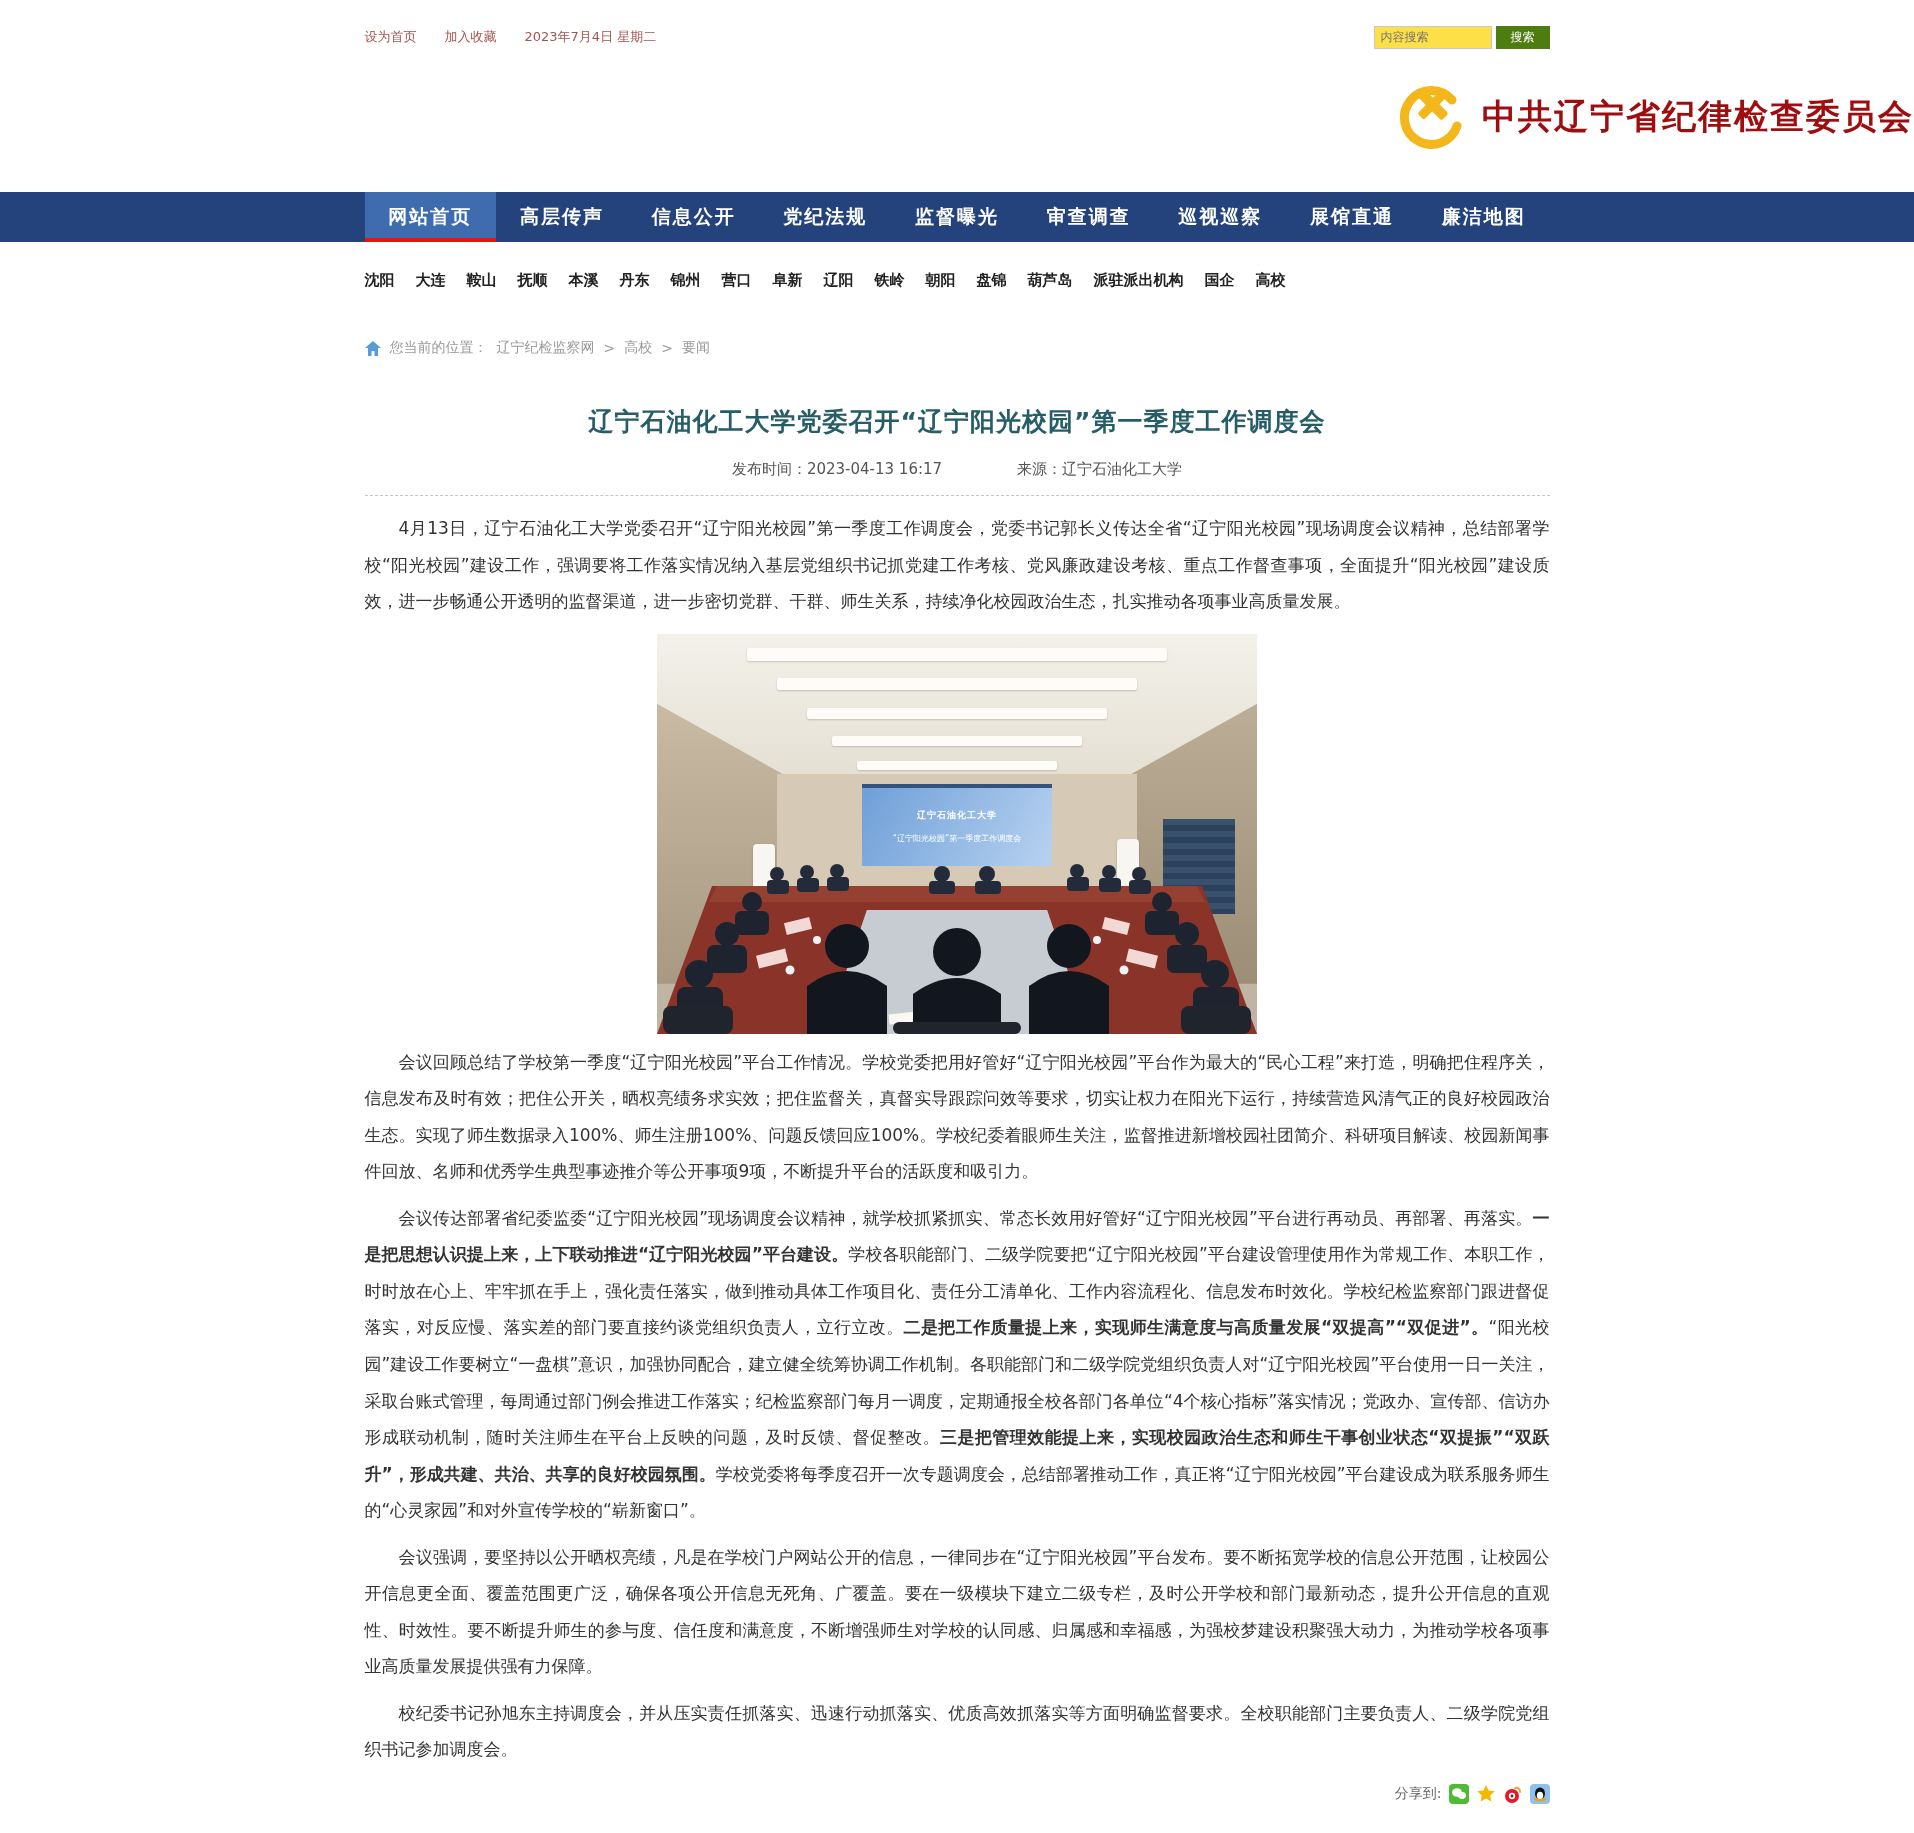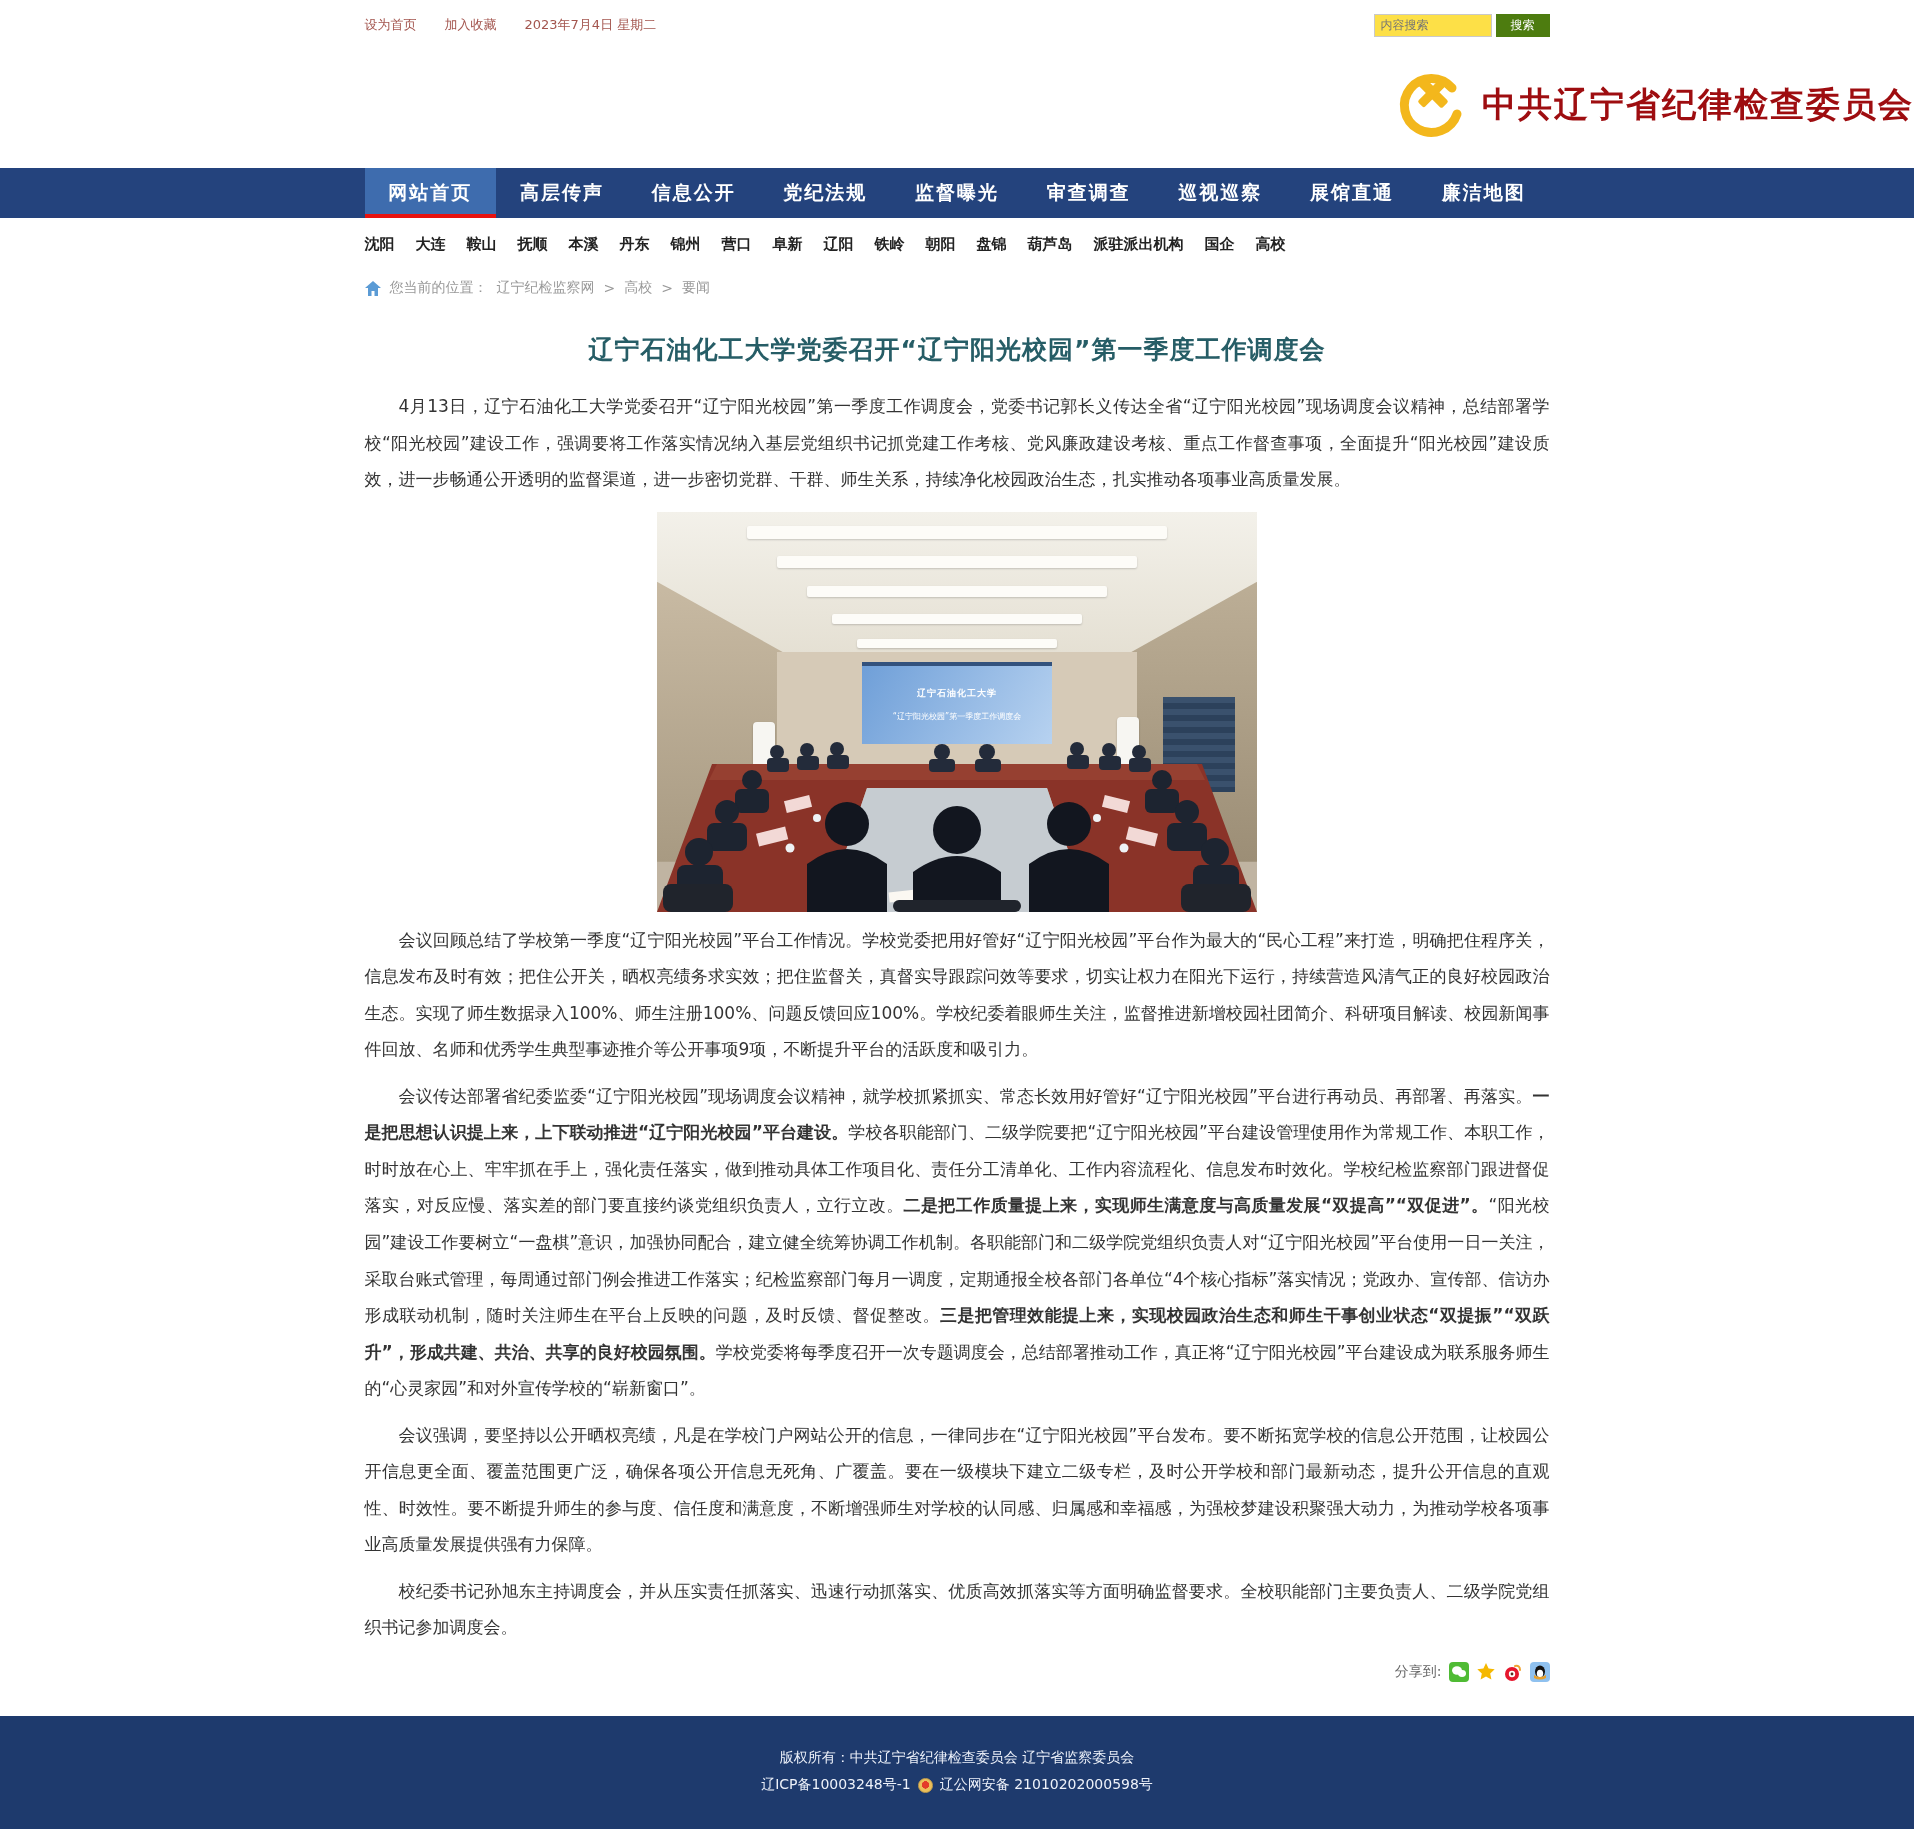--- a/index.html
+++ b/index.html
@@ -2,21 +2,21 @@
 <html><head>
 <meta charset="utf-8">
 <style>
   * { box-sizing: border-box; margin: 0; padding: 0; }
   html,body { background:#fff; }
   body {
     width: 1914px;
     font-family: "DejaVu Sans", sans-serif;
     color:#333;
   }
-  .inner { width: 1185px; margin: 4px auto; }
+  .inner { width: 1185px; margin: 16px auto; }
 
   
   .topbar { height: 42px; background:#fff; }
   .topbar .inner { display:flex; align-items:center; height:100%; font-size:13px; color:#a3554e; }
   .topbar a.toplink { color:#a3554e; text-decoration:none; margin-right:28px; cursor:pointer; }
   .topbar .date { color:#a3554e; }
   .searchbox { margin-left:auto; display:flex; align-items:center; }
   .searchbox input {
     width:118px; height:23px; border:1px solid #c9c9c9; background:#fde047;
     font-size:12px; color:#666; padding:0 6px; outline:none;
@@ -185,20 +185,24 @@
   <a class="bc-link">辽宁纪检监察网</a>
       <span class="bc-sep">&gt;</span>
       <a class="bc-link">高校</a>
       <span class="bc-sep">&gt;</span>
       <a class="bc-link">要闻</a>
     </div>
 </div>
 
 <div class="inner">
   <h1 class="article-title">辽宁石油化工大学党委召开“辽宁阳光校园”第一季度工作调度会</h1>
+  <div class="article-meta">
+    <span>发布时间：2023-04-13 16:17</span>
+    <span>来源：辽宁石油化工大学</span>
+  </div>
 
   <div class="article-body">
     <div id="paras-before">
         <p><span>4月13日，辽宁石油化工大学党委召开“辽宁阳光校园”第一季度工作调度会，党委书记郭长义传达全省“辽宁阳光校园”现场调度会议精神，总结部署学校“阳光校园”建设工作，强调要将工作落实情况纳入基层党组织书记抓党建工作考核、党风廉政建设考核、重点工作督查事项，全面提升“阳光校园”建设质效，进一步畅通公开透明的监督渠道，进一步密切党群、干群、师生关系，持续净化校园政治生态，扎实推动各项事业高质量发展。</span></p>
       </div>
 
     <div class="photo-wrap">
       <div class="photo">
         <div class="ceiling"></div>
         <div class="light-strip" style="left:90px;  top:14px;  width:420px; height:13px;"></div>

